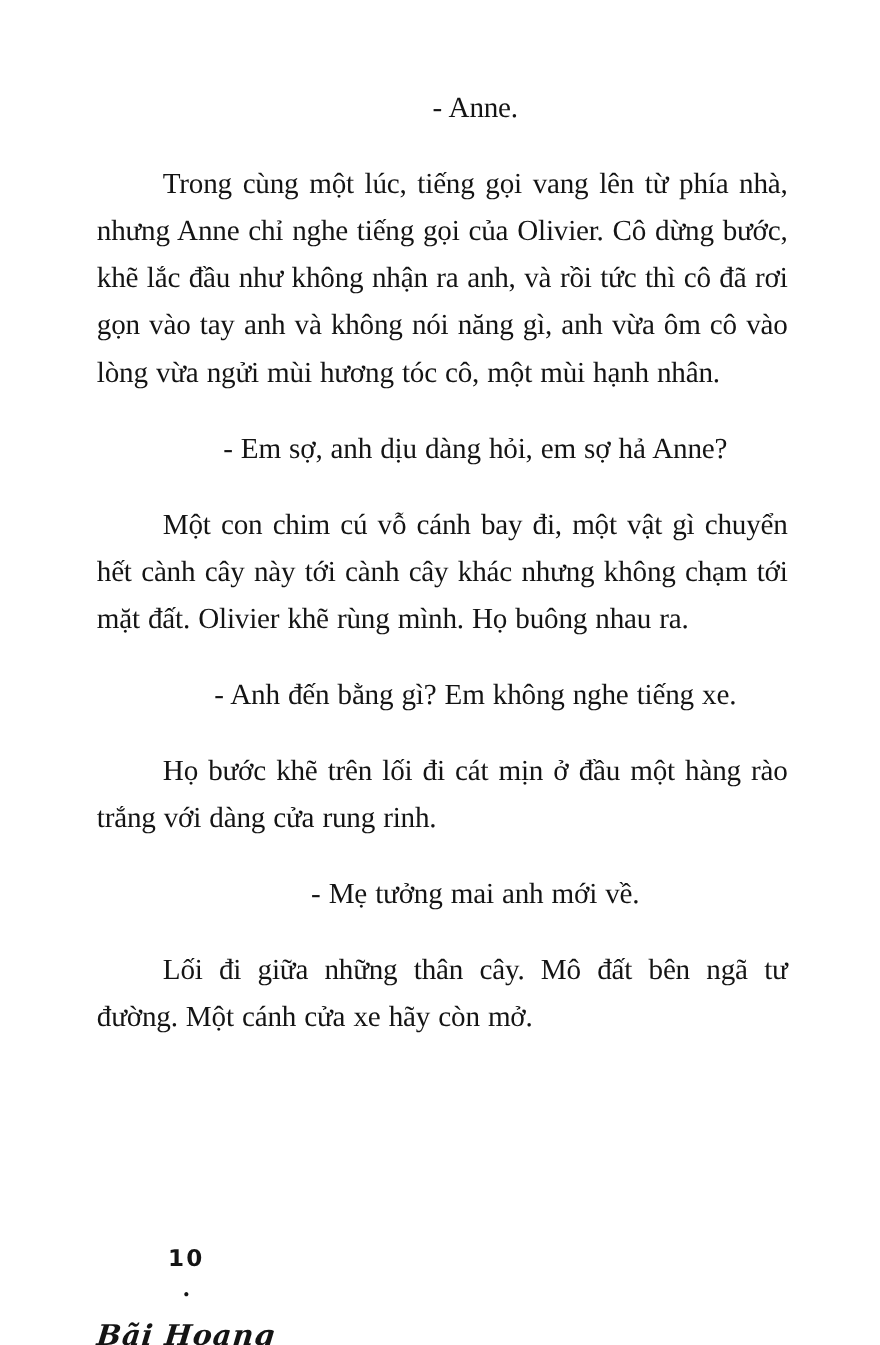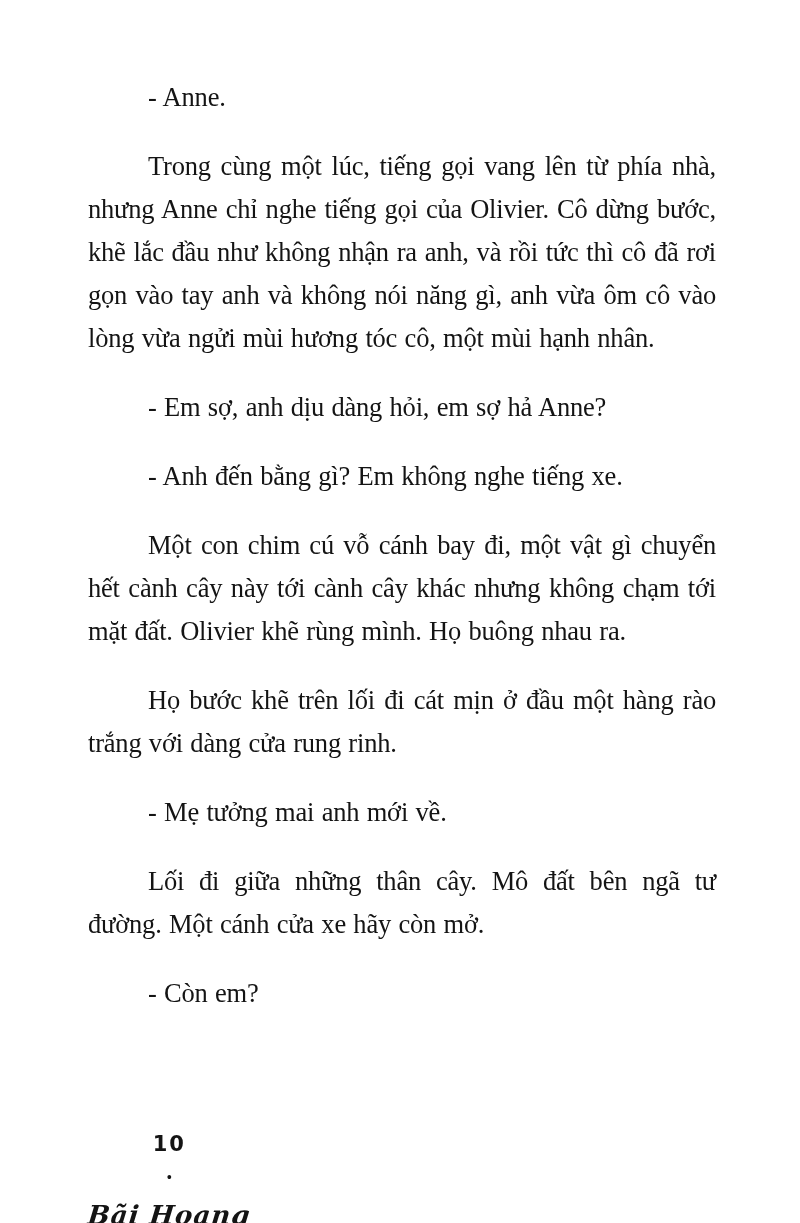--- a/index.html
+++ b/index.html
@@ -28,21 +28,21 @@
     margin: 0 0 26px 0;
     font-size: 26.5px;
     line-height: 43px;
     text-align: justify;
     text-indent: 60px;
     letter-spacing: -0.2px;
     word-spacing: 1px;
   }
   .para:last-child { margin-bottom: 0; }
   .dialogue {
-    text-align: left;
+    text-align: center;
   }
   .page-footer {
     position: absolute;
     left: 88px;
     top: 1132px;
     display: flex;
     align-items: center;
     gap: 14px;
     flex-direction: column;
   }
@@ -69,26 +69,25 @@
   }
 </style>
 </head>
 <body>
 
 <div class="book-page">
   <div class="text-block">
     <p class="para dialogue">- Anne.</p>
     <p class="para">Trong cùng một lúc, tiếng gọi vang lên từ phía nhà, nhưng Anne chỉ nghe tiếng gọi của Olivier. Cô dừng bước, khẽ lắc đầu như không nhận ra anh, và rồi tức thì cô đã rơi gọn vào tay anh và không nói năng gì, anh vừa ôm cô vào lòng vừa ngửi mùi hương tóc cô, một mùi hạnh nhân.</p>
     <p class="para dialogue">- Em sợ, anh dịu dàng hỏi, em sợ hả Anne?</p>
+    <p class="para">Một con chim cú vỗ cánh bay đi, một vật gì chuyển hết cành cây này tới cành cây khác nhưng không chạm tới mặt đất. Olivier khẽ rùng mình. Họ buông nhau ra.</p>
     <p class="para dialogue">- Anh đến bằng gì? Em không nghe tiếng xe.</p>
-    <p class="para">Một con chim cú vỗ cánh bay đi, một vật gì chuyển hết cành cây này tới cành cây khác nhưng không chạm tới mặt đất. Olivier khẽ rùng mình. Họ buông nhau ra.</p>
     <p class="para">Họ bước khẽ trên lối đi cát mịn ở đầu một hàng rào trắng với dàng cửa rung rinh.</p>
     <p class="para dialogue">- Mẹ tưởng mai anh mới về.</p>
     <p class="para">Lối đi giữa những thân cây. Mô đất bên ngã tư đường. Một cánh cửa xe hãy còn mở.</p>
-    <p class="para dialogue">- Còn em?</p>
   </div>
 
   <div class="page-footer">
     <span class="page-number">10</span>
     <span class="footer-bullet">•</span>
     <span class="book-title">Bãi Hoang</span>
   </div>
 </div>
 
 </body></html>

